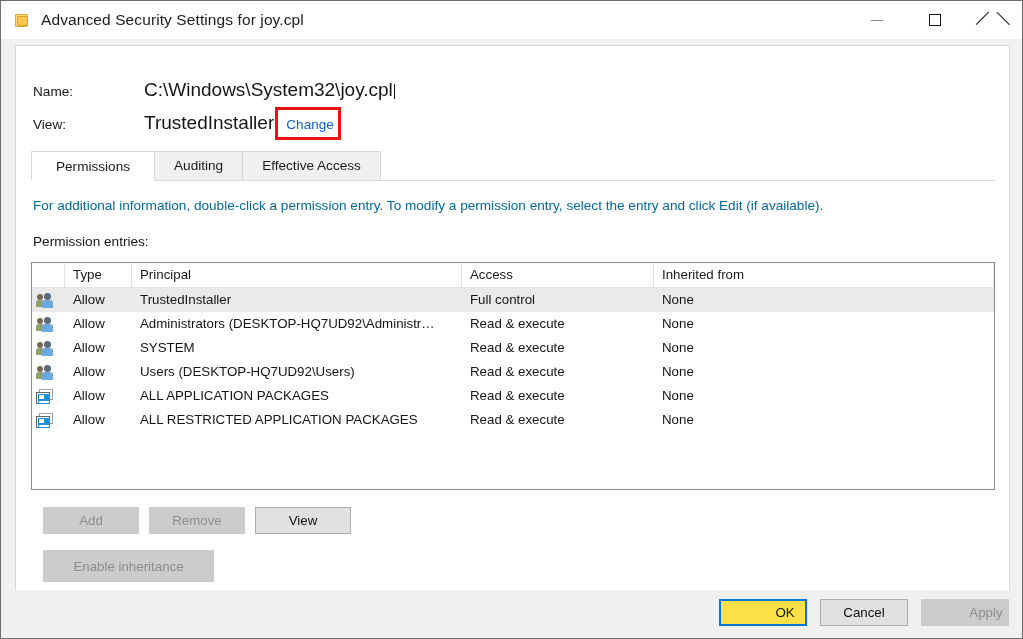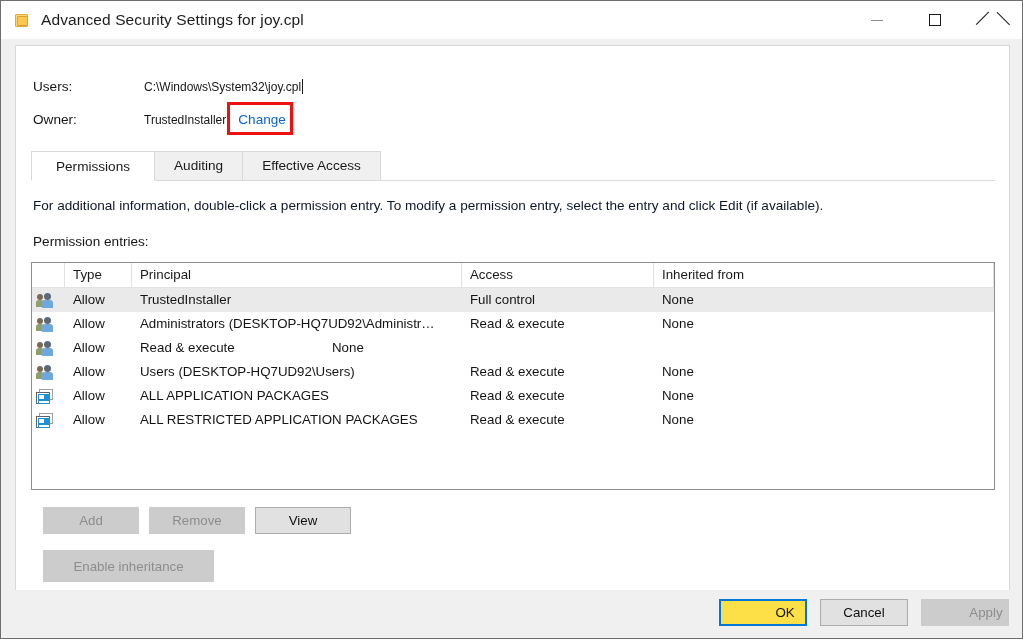--- a/index.html
+++ b/index.html
@@ -138,21 +138,21 @@
     white-space: nowrap;
   }
   .field-row.name  { top: 33px; }
   .field-row.owner { top: 66px; }
   .field-label {
     width: 111px;
     font-size: 13.6px;
     color: #161616;
   }
   .field-value {
-    font-size: 12px;
+    font-size: 19px;
     color: #161616;
     position: relative;
   }
   .caret {
     display: inline-block;
     width: 1px;
     height: 15px;
     background: #1a1a1a;
     vertical-align: -3px;
     margin-left: 1px;
@@ -217,21 +217,21 @@
     z-index: 2;
   }
   .tab.first { min-width: 124px; }
 
   
   .instructions {
     position: absolute;
     left: 17px;
     top: 152px;
     font-size: 13.6px;
-    color: #0f172a;
+    color: #0369a1;
     white-space: nowrap;
   }
   .entries-label {
     position: absolute;
     left: 17px;
     top: 188px;
     font-size: 13.6px;
     color: #161616;
   }
 
@@ -445,26 +445,26 @@
         </button>
       <button class="win-btn">
           <span class="glyph-close"></span>
         </button>
     </div>
   </div>
 
   <div class="panel">
 
     <div class="field-row name">
-      <div class="field-label">Users:</div>
+      <div class="field-label">Name:</div>
       <div class="field-value"><span>C:\Windows\System32\joy.cpl</span><span class="caret"></span></div>
     </div>
 
     <div class="field-row owner">
-      <div class="field-label">Owner:</div>
+      <div class="field-label">View:</div>
       <div class="field-value">TrustedInstaller</div>
       <div class="change-wrap">
         <a class="change-link">Change</a>
         <div class="annot-box"></div>
       </div>
     </div>
 
     <div class="tabstrip">
       <div class="tab first active">Permissions</div>
       <div class="tab">Auditing</div>
@@ -514,20 +514,21 @@
           <div class="lv-row">
             <div class="td c-icon">
               <span class="icon-usergroup">
                 <span class="p-back-head"></span>
                 <span class="p-back-body"></span>
                 <span class="p-front-head"></span>
                 <span class="p-front-body"></span>
               </span>
             </div>
             <div class="td c-type">Allow</div>
+            <div class="td c-prin">SYSTEM</div>
             <div class="td c-acc">Read &amp; execute</div>
             <div class="td c-inh">None</div>
           </div>
           <div class="lv-row">
             <div class="td c-icon">
               <span class="icon-usergroup">
                 <span class="p-back-head"></span>
                 <span class="p-back-body"></span>
                 <span class="p-front-head"></span>
                 <span class="p-front-body"></span>

